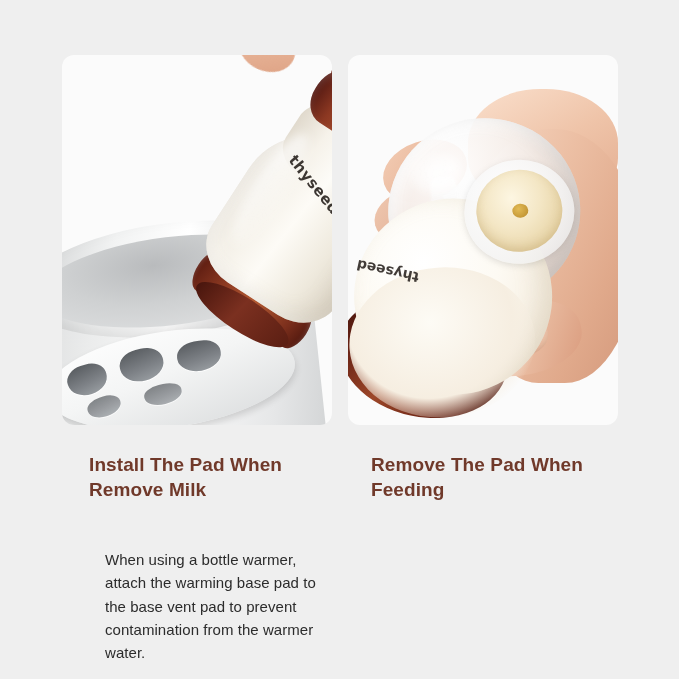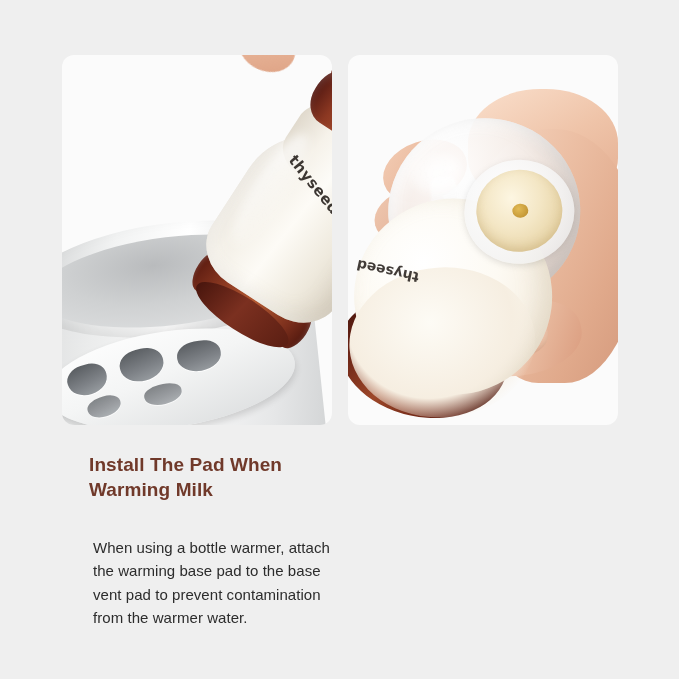--- a/index.html
+++ b/index.html
@@ -408,21 +408,21 @@
 
   .feature-heading {
     margin: 0;
     font-size: 19px;
     font-weight: 700;
     line-height: 1.32;
     color: #70392a;
     letter-spacing: .1px;
   }
   .feature-body {
-    margin: 4px;
+    margin: 16px;
     padding-top: 30px;
     font-size: 15px;
     line-height: 1.55;
     color: #2c2c2c;
     letter-spacing: .05px;
   }
 </style>
 </head>
 <body>
 
@@ -486,20 +486,21 @@
           <div class="vent-center"></div>
           <div class="br-gloss"></div>
           <div class="br-logo">thyseed</div>
         </div>
       </div>
     </div>
   </div>
 
   <div class="text-row">
     <div class="text-col" id="col-left">
-      <h2 class="feature-heading">Install The Pad When Warming Milk</h2>
+      <h2 class="feature-heading">Install The Pad When Remove Milk</h2>
       <p class="feature-body">When using a bottle warmer, attach the warming base pad to the base vent pad to prevent contamination from the warmer water.</p>
     </div>
     <div class="text-col" id="col-right">
+      <h2 class="feature-heading">Remove The Pad When Feeding</h2>
     </div>
   </div>
 
 </div>
 
 </body></html>

